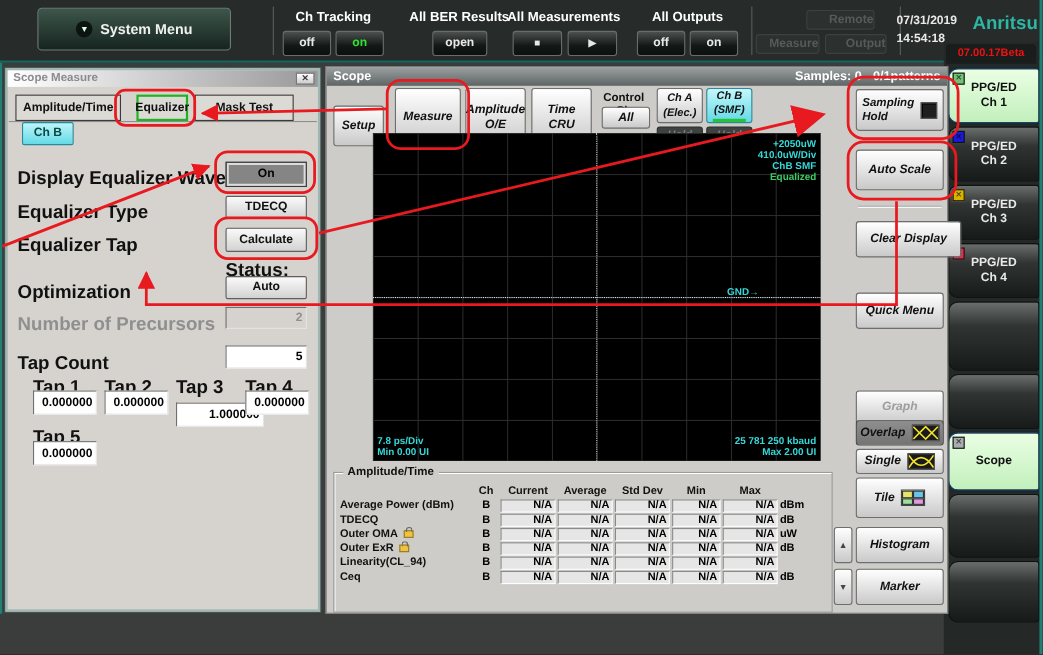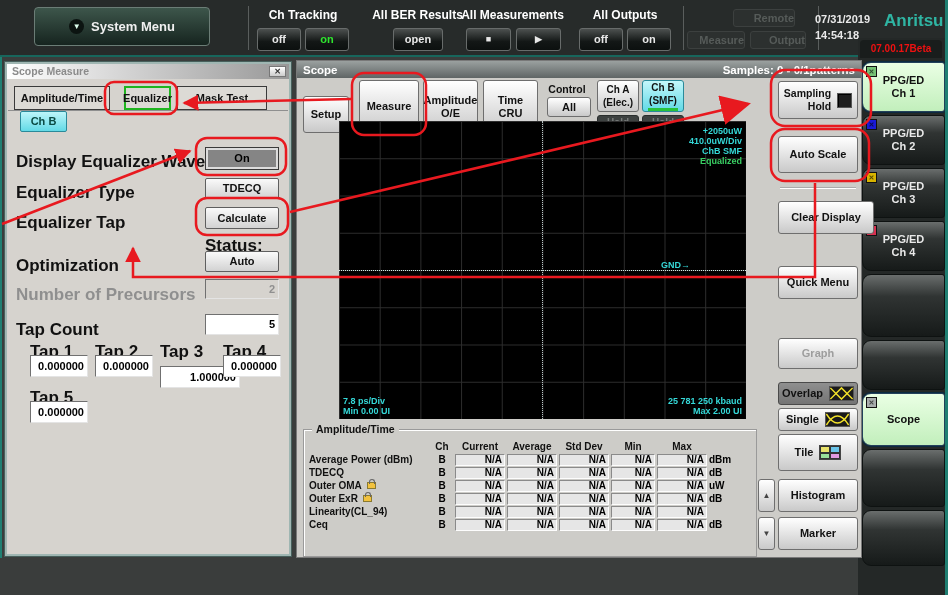--- a/index.html
+++ b/index.html
@@ -33,25 +33,25 @@
   .fn-tab.active { background:linear-gradient(#eaffe4,#c2efbc); color:#111; border:1px solid #23405a; box-shadow:0 0 0 1px #0c2a40; }
   .fn-badge { position:absolute; left:3px; top:3px; width:11px; height:11px; border:1px solid #111; font-size:7px; line-height:10px; text-align:center; color:rgba(0,0,0,.6); }
   .teal-right { position:absolute; left:945px; top:0; width:3px; height:595px; background:#1f7f72; }
   .teal-left  { position:absolute; left:0; top:57px; width:2px; height:501px; background:#1f7f72; }
 
   
   .scopewin { position:absolute; left:296px; top:60px; width:566px; height:498px; background:#cdccc8; border:1px solid #79797 9; border:1px solid #797979; }
   .sw-title { position:absolute; left:0; top:0; width:564px; height:17px; background:linear-gradient(#9ba1a0,#5f6565);
     color:#fff; font-weight:bold; font-size:11.5px; display:flex; justify-content:space-between; align-items:center; padding:0 6px; }
   .btn { background:linear-gradient(#ffffff,#c9c9c9); border:1px solid #6e6e6e; border-radius:3px; color:#111;
-    font-weight:bold; font-size:11px; display:flex; flex-direction:column; align-items:center; justify-content:center; line-height:13px; text-align:right; }
+    font-weight:bold; font-size:11px; display:flex; flex-direction:column; align-items:center; justify-content:center; line-height:13px; text-align:left;font-style:italic; }
   .btn.abs { position:absolute; }
   .btn.dark-hold { background:#3e4241; border:1px solid #2a2e2d; color:#787c7b; font-size:10px; }
   .btn.cyan { background:linear-gradient(#c4f7fb,#62d9e6); border:1px solid #2a8a9a; }
-  .btn.disabled { color:#9d9d9d; }
+  .btn.disabled { color:#9d9d9d;margin-top:17px; }
   .btn.pressed { background:linear-gradient(#8f8f8f,#747474); border:1px solid #4a4a4a; }
   .ctrl-label { position:absolute; font-weight:bold; font-size:10.5px; color:#111; text-align:center; }
   .green-bar { width:30px; height:3px; background:#27c23c; margin-top:1px; }
 
   
   .wave { position:absolute; left:42px; top:60px; width:407px; height:298px; background:#000;
     background-image:linear-gradient(#2d2d2d 1px, transparent 1px),linear-gradient(90deg,#2d2d2d 1px, transparent 1px);
     background-size:40.7px 37.25px; }
   .wf-vcenter { position:absolute; left:203px; top:0; height:298px; width:0; border-left:1px dotted #b9c4c4; }
   .wf-gnd { position:absolute; left:0; top:149px; width:407px; height:0; border-top:1px dotted #cfe7e2; }

